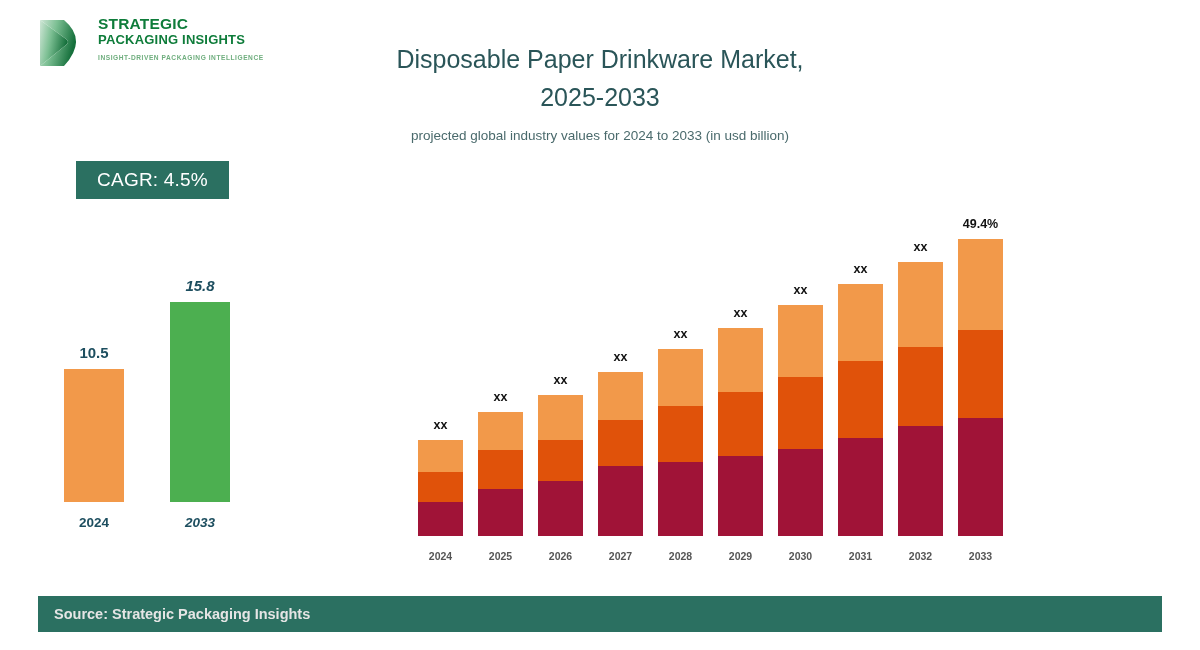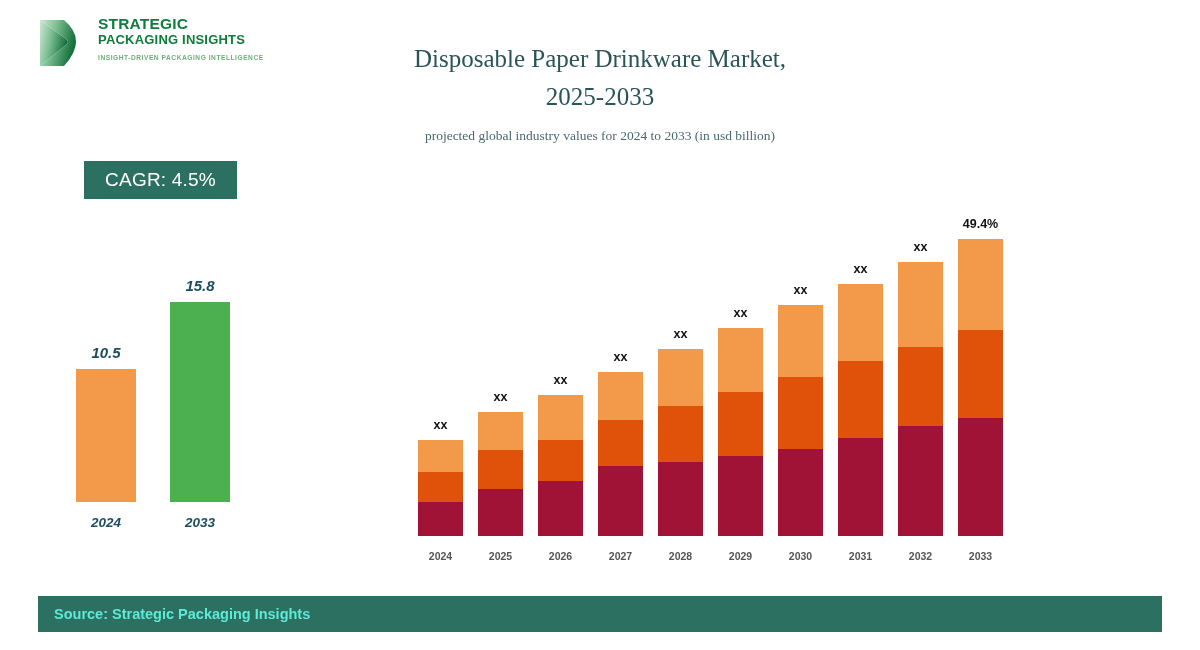--- a/index.html
+++ b/index.html
@@ -20,31 +20,31 @@
     font-size: 15.5px; font-weight: bold; letter-spacing: 0.2px;
     color: #0E7C3A; line-height: 16px; white-space: nowrap;
   }
   .logo-line2 { font-size: 13px; }
   .logo-tagline {
     margin-top: 6px; font-size: 6.6px; letter-spacing: 0.55px;
     color: #6FAE7E; white-space: nowrap; font-weight: bold;
   }
 
   
-  .title-block { position: absolute; left: 310px; top: 40px; width: 580px; text-align: center; font-family: Liberation Serif, serif; }
+  .title-block { position: absolute; left: 310px; top: 40px; width: 580px; text-align: center; }
   .chart-title {
     font-size: 25px; color: #2A5558; line-height: 38px; font-weight: normal;
   }
   .chart-subtitle {
     margin-top: 12px; font-size: 13.5px; color: #4A6A6C; font-weight: normal;
   }
 
   
   .cagr-badge {
-    position: absolute; left: 84px; top: 161px;
+    position: absolute; left: 76px; top: 161px;
     width: 153px; height: 38px;
     background: #2B7061; color: #ffffff;
     display: flex; align-items: center; justify-content: center;
     font-size: 19px; letter-spacing: 0.2px;
   }
 
   
   .left-panel { position: absolute; left: 60px; top: 300px; width: 220px; height: 270px; }
   .cmp-bar-wrap { position: absolute; bottom: 34px; width: 60px; }
   .cmp-bar { width: 60px; }
@@ -67,21 +67,21 @@
     font-size: 12.5px; font-weight: bold; color: #111111; white-space: nowrap;
   }
   .stack-x-label {
     position: absolute; left: 50%; transform: translateX(-50%); bottom: 8px;
     font-size: 10.5px; font-weight: bold; color: #555555; white-space: nowrap;
   }
 
   
   .footer {
     position: absolute; left: 38px; top: 596px; width: 1124px; height: 36px;
-    background: #2B7061; color: #5eead4;
+    background: #2B7061; color: #e5e5e5;
     display: flex; align-items: center; justify-content: space-between;
     padding: 0 16px;
   }
   .footer-text { font-size: 14.5px; font-weight: bold; white-space: nowrap; }
 </style>
 </head>
 <body>
 
 <div class="page">
 
@@ -110,21 +110,21 @@
     <div class="chart-title">
       <div>Disposable Paper Drinkware Market,</div>
       <div>2025-2033</div>
     </div>
     <div class="chart-subtitle">projected global industry values for 2024 to 2033 (in usd billion)</div>
   </div>
 
   <div class="cagr-badge">CAGR: 4.5%</div>
 
   <div class="left-panel">
-      <div class="cmp-bar-wrap" style="left: 16px; height: 167px; font-style: italic;">
+      <div class="cmp-bar-wrap" style="left: 4px; height: 167px;">
         <div class="cmp-value" style="bottom: 175px;">10.5</div>
         <div class="cmp-bar" style="height: 133px; background: rgb(242, 153, 74); position: absolute; bottom: 34px;"></div>
         <div class="cmp-label">2024</div>
       </div>
       <div class="cmp-bar-wrap" style="left: 110px; height: 234px; font-style: italic;">
         <div class="cmp-value" style="bottom: 242px;">15.8</div>
         <div class="cmp-bar" style="height: 200px; background: rgb(76, 175, 80); position: absolute; bottom: 34px;"></div>
         <div class="cmp-label">2033</div>
       </div>
     </div>

